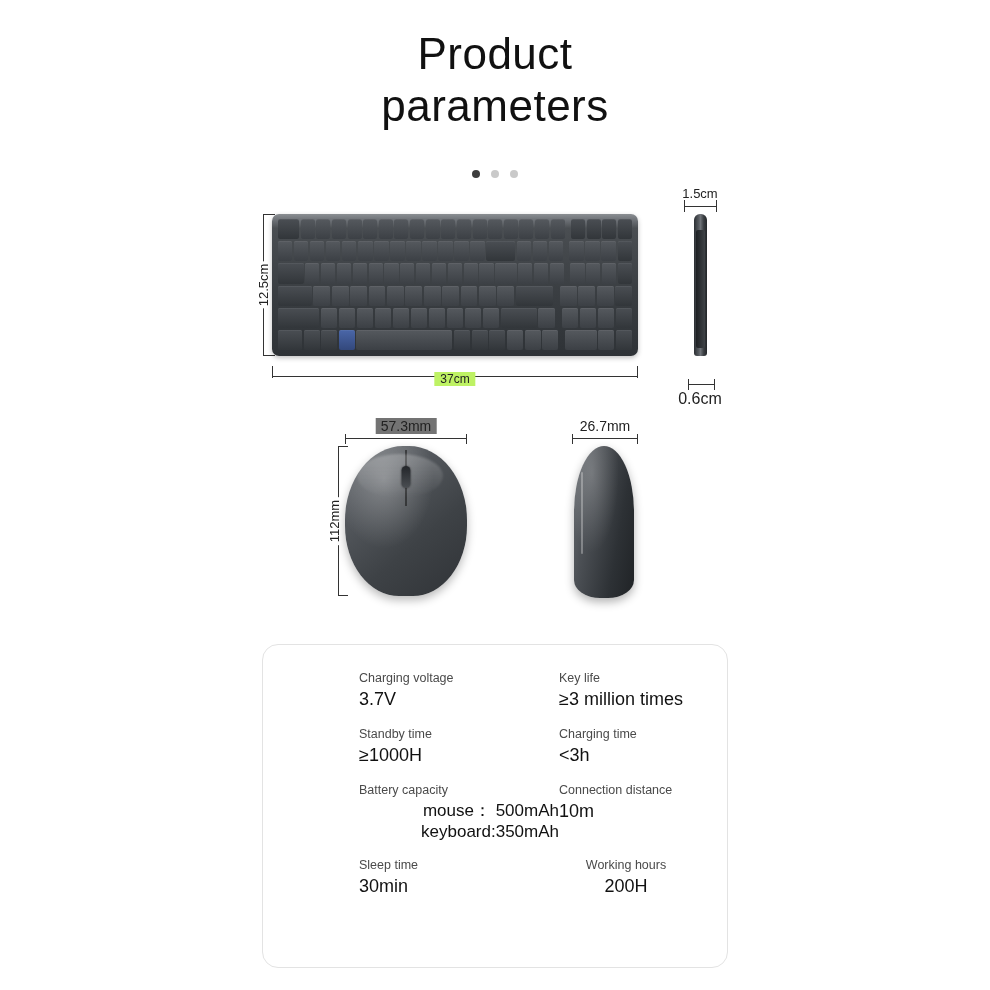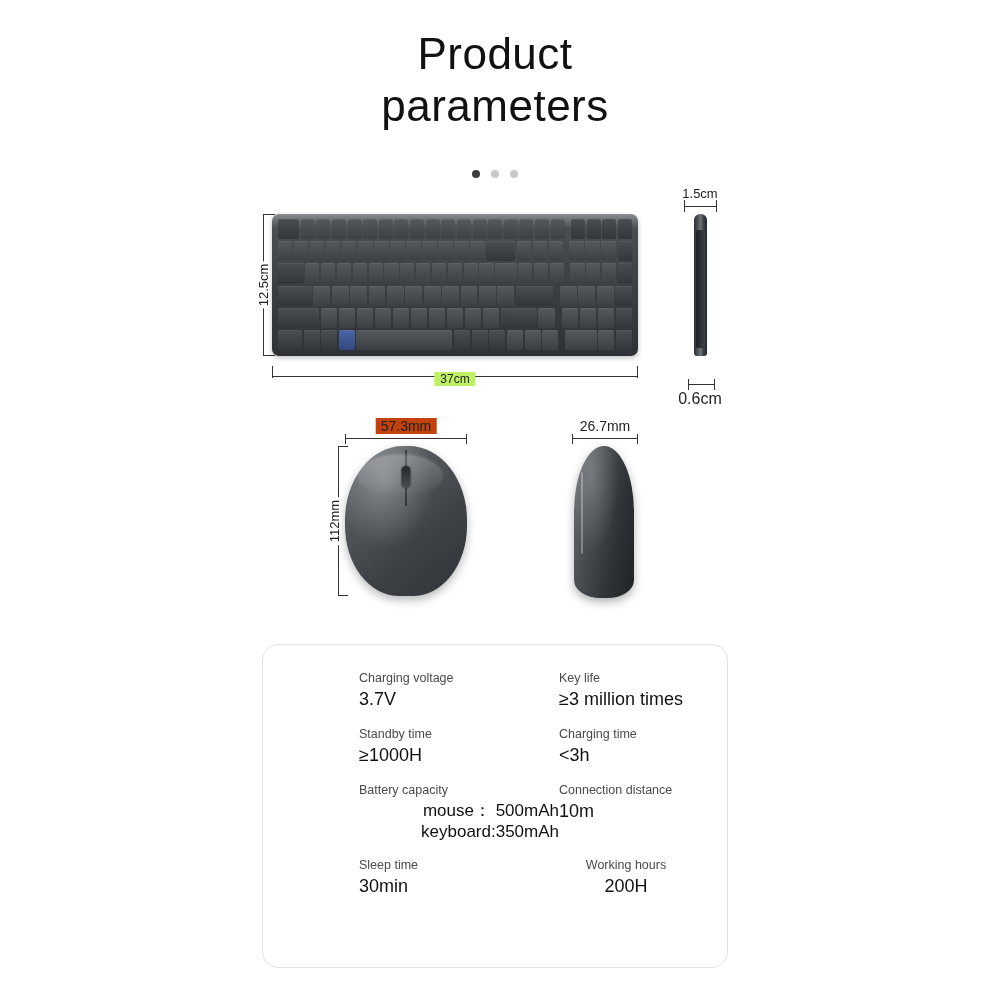--- a/index.html
+++ b/index.html
@@ -275,21 +275,21 @@
     left: 345px;
     top: 420px;
     width: 122px;
     height: 24px;
   }
   .mouse-dim-top .dim-label {
     position: absolute;
     left: 50%;
     top: -2px;
     transform: translateX(-50%);
-    background: #c2410c;
+    background: #737373;
     padding: 0 5px;
     font-size: 14px;
     color: #222;
   }
   .mouse-dim-left {
     position: absolute;
     left: 326px;
     top: 446px;
     width: 20px;
     height: 150px;

